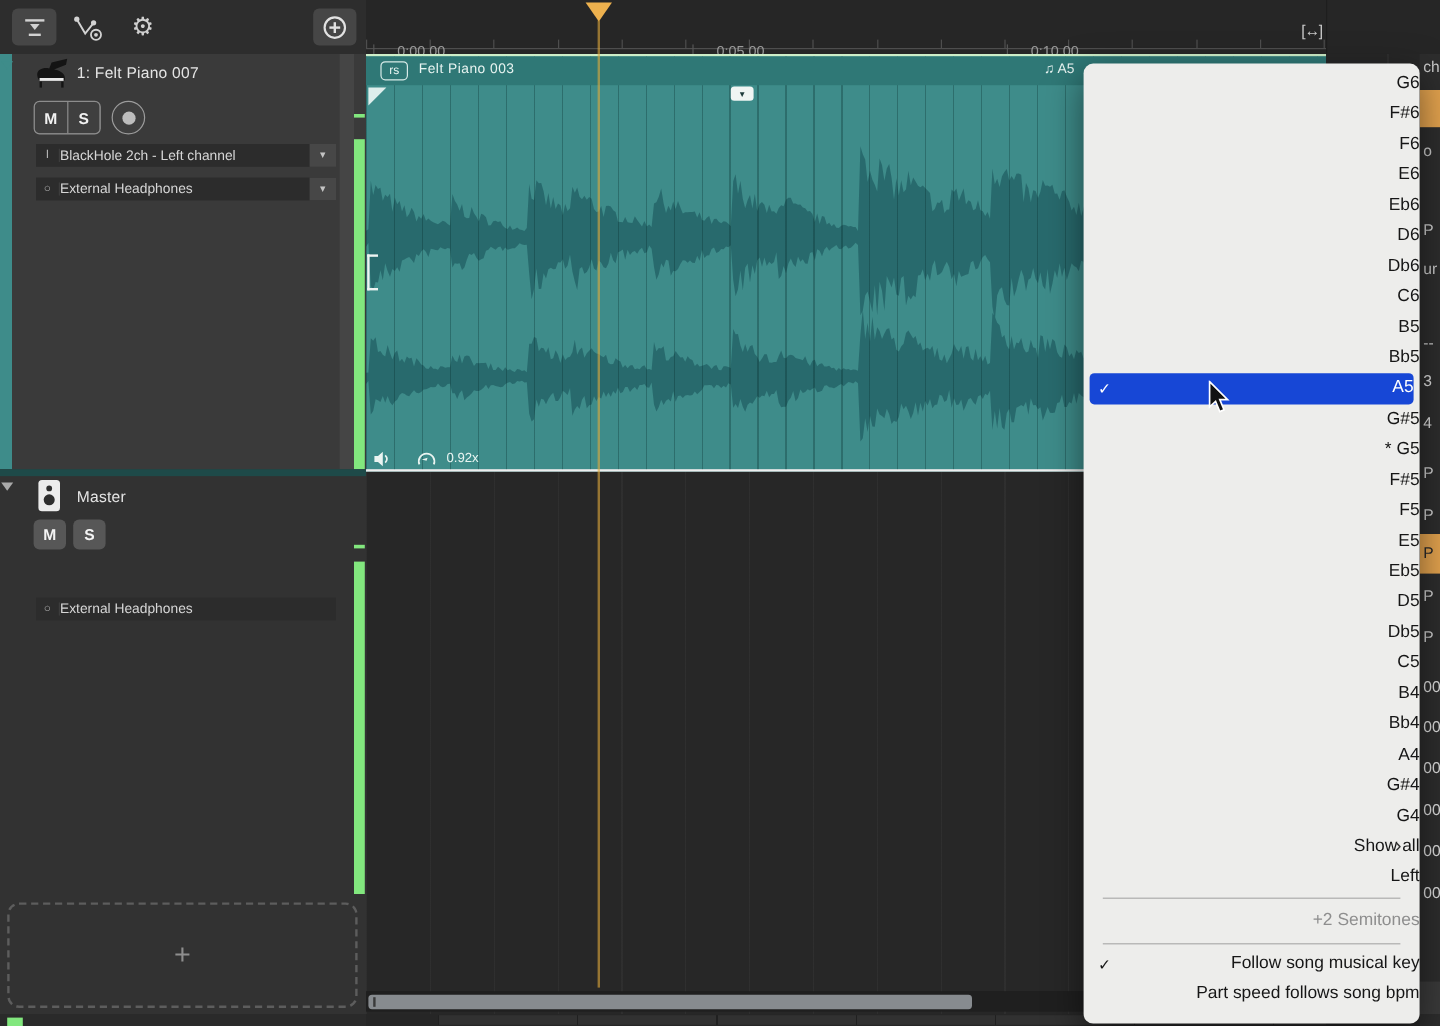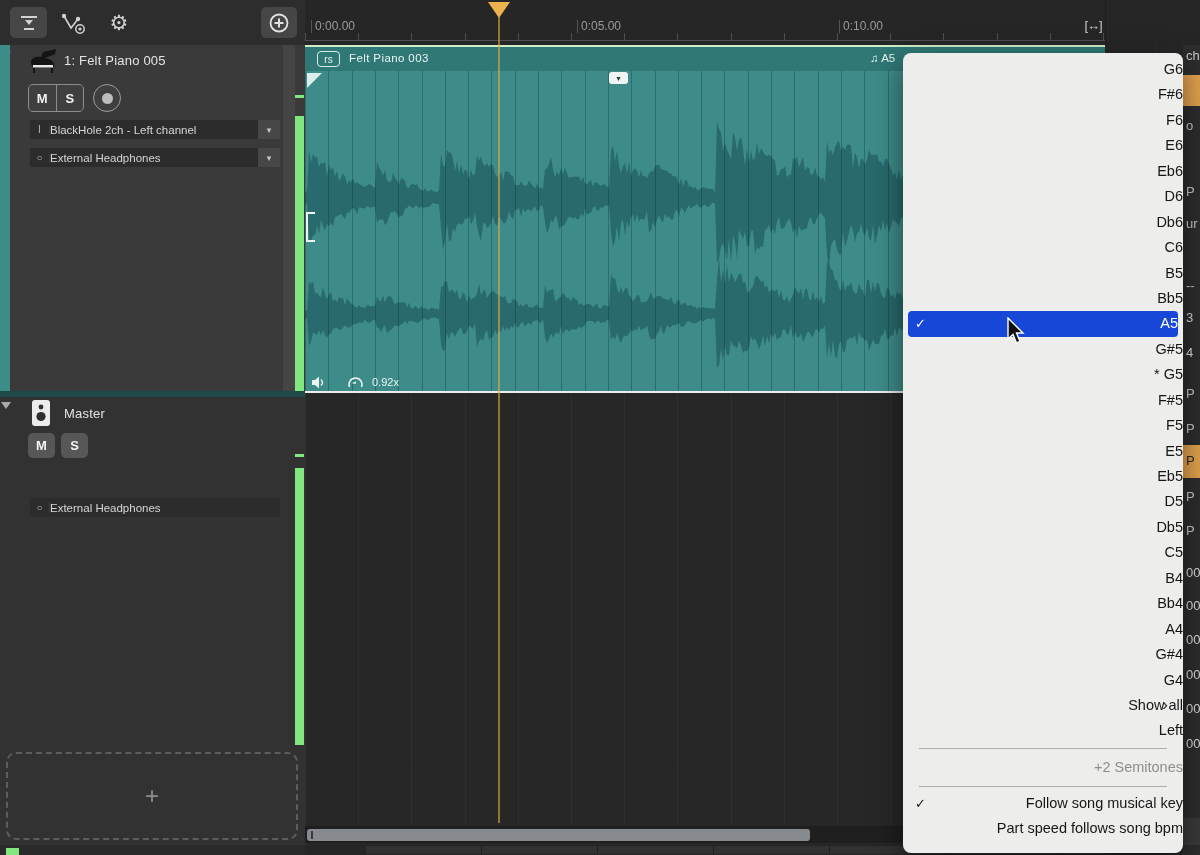--- a/index.html
+++ b/index.html
@@ -48,21 +48,21 @@
   #master-ms{left:28px;top:36px;width:70px;height:25px;}
 
   #addzone{left:6px;top:752px;width:288px;height:84px;border:2px dashed #5d5d5d;border-radius:10px;display:flex;align-items:center;justify-content:center;color:#8e8e8e;font-size:24px;font-weight:300;}
   #panel-bottom{left:0;top:845px;width:305px;height:10px;background:#2a2a2a;}
   #panel-bottom-green{left:6px;top:848px;width:13px;height:7px;background:#82e77e;}
 
   
   #timeline{left:305px;top:0;width:895px;height:45px;background:#262626;}
   #ruler-base{left:305px;top:40px;width:800px;height:1px;background:#4e4e4e;}
   .tick{position:absolute;width:1px;background:#4e4e4e;}
-  .tlabel{position:absolute;top:19px;color:#9a9a9a;font-size:12px;display:flex;align-items:center;gap:3px;}
+  .tlabel{position:absolute;top:36px;color:#9a9a9a;font-size:12px;display:flex;align-items:center;gap:19px;}
   .tlabel .bar{width:1px;height:13px;background:#555;}
   #zoomfit{left:1080px;top:12px;width:26px;height:26px;color:#c9c9c9;font-size:13px;display:flex;align-items:center;justify-content:center;letter-spacing:-1px;}
   #tl-seam{left:1105px;top:0;width:1px;height:45px;background:#1e1e1e;}
   #corner-sliver{left:1105px;top:45px;width:95px;height:8px;background:#3c3c3c;}
   #corner-box{left:1148px;top:45px;width:52px;height:9px;background:#2a2a2a;border-top-left-radius:6px;}
 
   
   #arrange{left:305px;top:45px;width:895px;height:810px;background:#272727;
     background-image:repeating-linear-gradient(90deg,rgba(255,255,255,.035) 0 1px,transparent 1px 53.2px);}
   #clip{left:305px;top:45px;width:800px;height:348px;background:#3e8c8a;border-top:2px solid #cdeec8;border-bottom:2px solid #ededed;box-sizing:border-box;}
@@ -147,21 +147,21 @@
 
     <div class="abs" id="track1">
       <div class="abs" id="track1-colorstrip"></div>
       <div class="abs disc" id="track1-disc"></div>
       <svg class="abs" style="left:28px;top:3px;" width="30" height="28" viewBox="0 0 30 28">
         <path d="M3 14 C3 10 8 8 13 9 L15 4 L28 1 L27 6 L17 10 C24 11 27 15 26 19 L5 19 C3.8 18 3 16 3 14 Z" fill="#141414"></path>
         <rect x="5" y="17" width="20" height="2.4" fill="#e8e8e8"></rect>
         <rect x="5" y="20" width="2" height="5" fill="#141414"></rect>
         <rect x="23" y="20" width="2" height="5" fill="#141414"></rect>
       </svg>
-      <div class="abs track-title" id="track1-title">1: Felt Piano 005</div>
+      <div class="abs track-title" id="track1-title">1: Felt Piano 007</div>
 
       <div class="abs" id="ms-group">
         <div class="cell">M</div>
         <div class="cell">S</div>
       </div>
       <div class="abs" id="rec-btn">
           <div class="dot"></div>
         </div>
 
       <div class="abs io-row" id="in-row">

